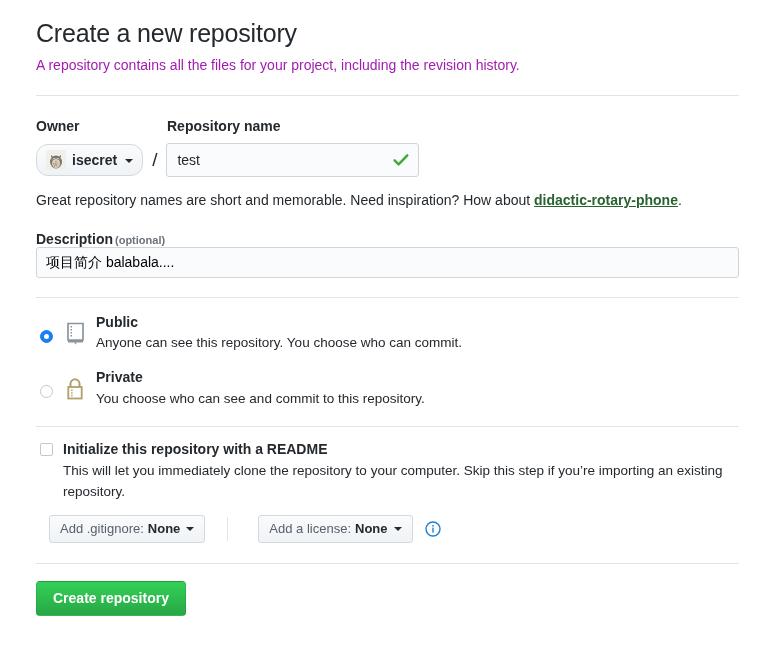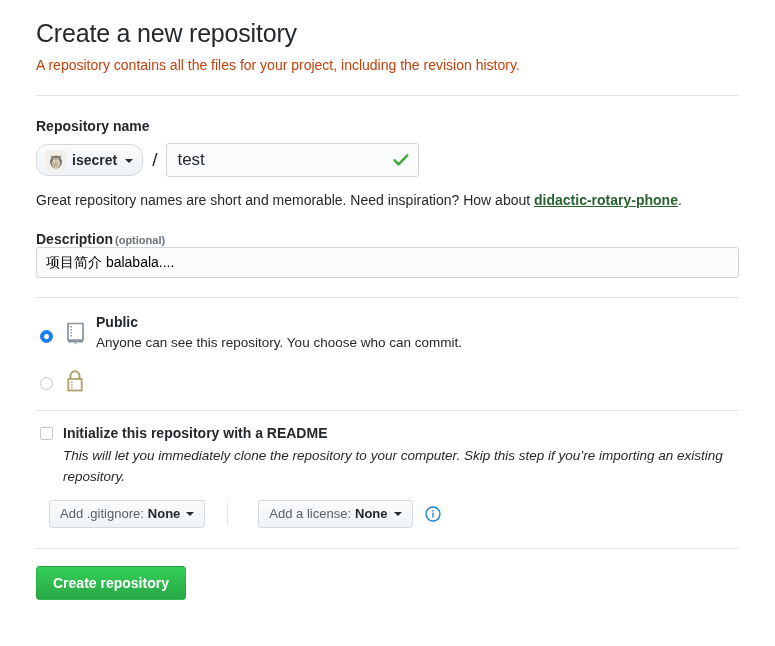--- a/index.html
+++ b/index.html
@@ -30,21 +30,21 @@
   .page-title {
     font-size: 25px;
     font-weight: normal;
     line-height: 1.25;
     margin: 0 0 6px 0;
     color: #24292e;
     letter-spacing: -0.2px;
   }
   .page-subtitle {
     font-size: 14px;
-    color: #c2410c;
+    color: #a21caf;
     line-height: 1.5;
     margin: 0;
   }
 
   .rule {
     height: 1px;
     background: #e1e4e8;
     border: 0;
     margin: 0;
   }
@@ -117,21 +117,21 @@
 
   .repo-name-wrap {
     position: relative;
     width: 253px;
   }
   .text-input {
     box-sizing: border-box;
     width: 100%;
     height: 34px;
     padding: 6px 30px 6px 10px;
-    font-size: 17px;
+    font-size: 14px;
     font-family: inherit;
     color: #24292e;
     background: #fafbfc;
     border: 1px solid #d1d5da;
     border-radius: 3px;
     outline: none;
   }
   .check-ok {
     position: absolute;
     right: 9px;
@@ -257,21 +257,20 @@
     font-weight: bold;
     color: #24292e;
     line-height: 1.3;
   }
   .readme-desc {
     font-size: 13.5px;
     color: #24292e;
     line-height: 1.55;
     margin-top: 3px;
     max-width: 660px;
-    font-style: italic;
   }
 
   .addons-row {
     display: flex;
     align-items: center;
     margin-top: 12px;
     margin-left: 5px;
   }
   .select-btn {
     display: inline-flex;
@@ -329,20 +328,21 @@
 
   <div class="page-header">
     <h1 class="page-title">Create a new repository</h1>
     <p class="page-subtitle">A repository contains all the files for your project, including the revision history.</p>
   </div>
   <hr class="rule rule-top">
 
   <div class="name-section">
 
     <div class="field-labels">
+      <div class="label label-owner">Owner</div>
       <div class="label label-reponame">Repository name</div>
     </div>
 
     <div class="inputs-row">
 
       <button class="owner-btn">
         <span class="avatar">
           <svg width="20" height="20" viewBox="0 0 20 20" aria-hidden="true">
             <rect width="20" height="20" fill="#f1efe9"></rect>
             <path d="M5.6 5.1 L7.3 7.6 L4.9 7.2 Z" fill="#6d645b"></path>
@@ -421,20 +421,24 @@
         <svg width="22" height="24" viewBox="0 0 22 24" aria-hidden="true">
           <path d="M6.5 10 V6.8 a4.5 4.5 0 0 1 9 0 V10" fill="none" stroke="#b0a06a" stroke-width="2"></path>
           <rect x="4.3" y="10" width="13.4" height="11.5" fill="#ffffff" stroke="#b0a06a" stroke-width="1.8"></rect>
           <g fill="#b0a06a">
             <rect x="7.1" y="12.5" width="1.5" height="1.5"></rect>
             <rect x="7.1" y="15.2" width="1.5" height="1.5"></rect>
             <rect x="7.1" y="17.9" width="1.5" height="1.5"></rect>
           </g>
         </svg>
       </span>
+      <span class="vis-text">
+        <span class="vis-title">Private</span>
+        <div class="vis-desc">You choose who can see and commit to this repository.</div>
+      </span>
     </div>
   </div>
   <hr class="rule rule-vis">
 
   <div class="readme-section">
     <div class="readme-row">
       <span class="checkbox"></span>
       <div>
         <div class="readme-title">Initialize this repository with a README</div>
         <div class="readme-desc">This will let you immediately clone the repository to your computer. Skip this step if you’re importing an existing repository.</div>

